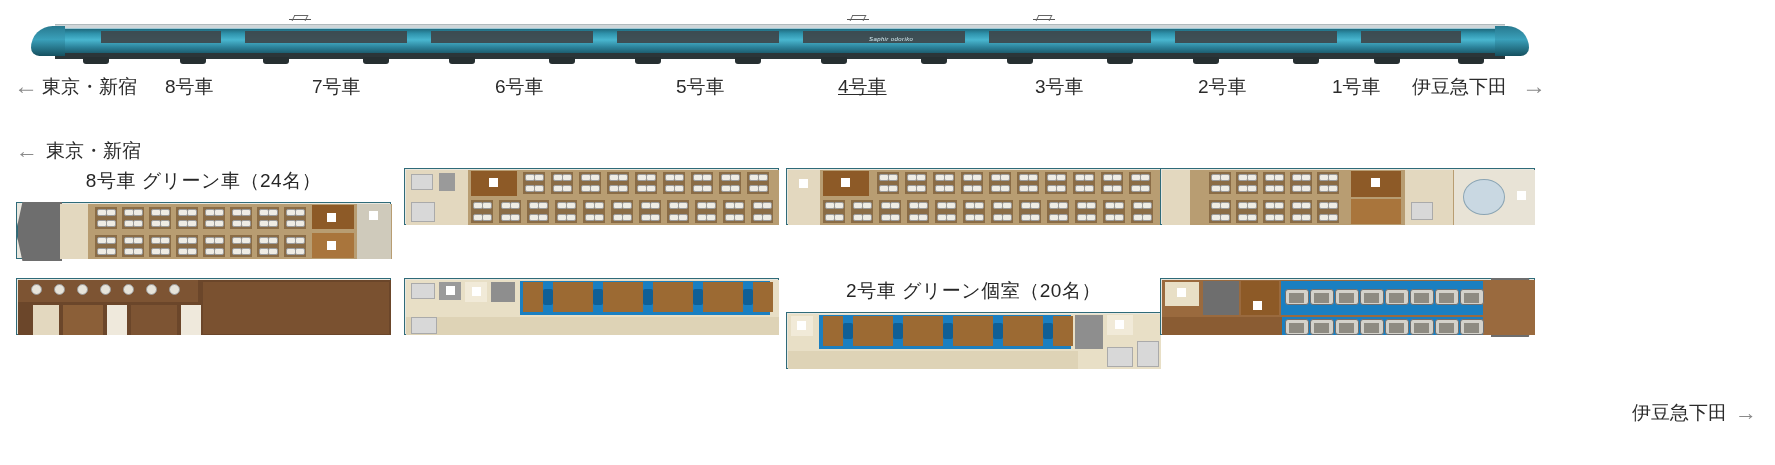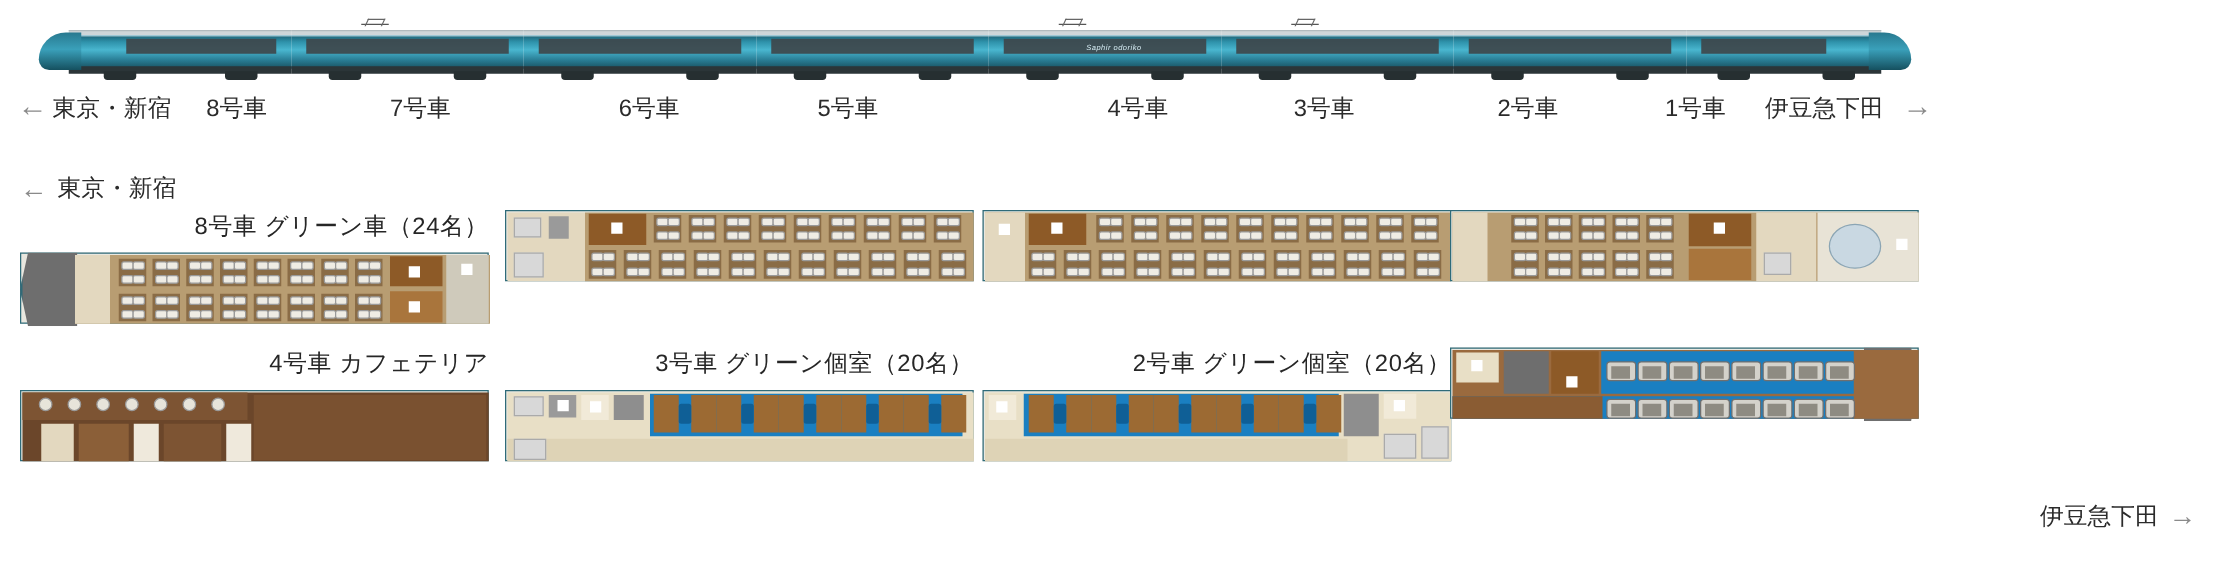--- a/index.html
+++ b/index.html
@@ -51,21 +51,21 @@
   
   .dir-note{position:absolute;left:16px;top:138px;font-size:19px;color:#2b2b2b;white-space:nowrap;}
   .dir-note .ar{color:#8a8a8a;font-size:22px;margin-right:8px;vertical-align:-1px;}
 
   .foot-note{position:absolute;right:18px;top:400px;font-size:19px;color:#2b2b2b;white-space:nowrap;}
   .foot-note .ar{color:#8a8a8a;font-size:22px;margin-left:8px;vertical-align:-1px;}
 
   
   .plans{position:absolute;left:0;top:168px;width:1775px;height:220px;}
   .plan{position:absolute;width:375px;}
-  .plan-title{font-size:19px;text-align:right;color:#262626;white-space:nowrap;margin:0 0 8px 0;letter-spacing:.5px;}
+  .plan-title{font-size:19px;text-align:center;color:#262626;white-space:nowrap;margin:0 0 8px 0;letter-spacing:.5px;}
   .plan-body{position:relative;height:57px;width:375px;}
 
   .hull{
     position:absolute;left:0;top:0;width:375px;height:57px;
     background:#e9e7df;
     border:1px solid #2f6b79;
     box-sizing:border-box;
   }
   .floor-wood{position:absolute;background:#b89d72;}
   .floor-cream{position:absolute;background:#e6ddc8;}
@@ -181,22 +181,22 @@
       </div>
   </div>
 
   <div class="elev-labels">
     <span class="arrow-l" style="left:14px;">←</span>
     <span class="elev-label" style="left:42px;">東京・新宿</span>
 
     <span class="elev-label" style="left:165px;">8号車</span>
     <span class="elev-label" style="left:312px;">7号車</span>
     <span class="elev-label" style="left:495px;">6号車</span>
-    <span class="elev-label" style="left:654px;">5号車</span>
-    <span class="elev-label" style="left:886px;">4号車</span>
+    <span class="elev-label" style="left:676px;">5号車</span>
+    <span class="elev-label" style="left:838px;text-decoration:underline;">4号車</span>
     <span class="elev-label" style="left:1035px;">3号車</span>
     <span class="elev-label" style="left:1198px;">2号車</span>
     <span class="elev-label" style="left:1332px;">1号車</span>
 
     <span class="elev-label" style="left:1412px;">伊豆急下田</span>
     <span class="arrow-r" style="left:1522px;">→</span>
   </div>
 
   <div class="dir-note">
     <span class="ar">←</span><span>東京・新宿</span>
@@ -666,21 +666,20 @@
             <div class="floor-cream" style="left:244px;top:1px;width:48px;height:55px;background:#e3d8bf;"></div>
             <div class="wc" style="left:250px;top:33px;width:22px;height:18px;"></div>
             <div class="floor-cream" style="left:293px;top:1px;width:81px;height:55px;background:#e8e3d6;"></div>
             <div class="lounge" style="left:302px;top:10px;width:40px;height:34px;background:#c9d8e2;border:1px solid #8ba5b4;"></div>
             <div class="vest-dot" style="left:356px;top:22px;"></div>
           </div>
         </div>
     </div>
 
     <div class="plan" style="left:16px;top:110px;">
-      <div class="plan-title">4号車 カフェテリア</div>
       <div class="plan-body" id="p4">
           <div class="hull">
             <div class="counter" style="left:1px;top:1px;width:373px;height:55px;background:#6b462a;"></div>
             <div class="counter2" style="left:1px;top:1px;width:180px;height:22px;background:#7d5433;"></div>
             <div class="stool" style="left:14px;top:5px;"></div>
             <div class="stool" style="left:37px;top:5px;"></div>
             <div class="stool" style="left:60px;top:5px;"></div>
             <div class="stool" style="left:83px;top:5px;"></div>
             <div class="stool" style="left:106px;top:5px;"></div>
             <div class="stool" style="left:129px;top:5px;"></div>
@@ -689,21 +688,20 @@
             <div class="counter2" style="left:46px;top:26px;width:40px;height:30px;background:#8b5f38;"></div>
             <div class="floor-cream" style="left:90px;top:26px;width:20px;height:30px;background:#efe9dc;"></div>
             <div class="counter2" style="left:114px;top:26px;width:46px;height:30px;background:#7d5433;"></div>
             <div class="floor-cream" style="left:164px;top:26px;width:20px;height:30px;background:#efe9dc;"></div>
             <div class="counter2" style="left:186px;top:3px;width:186px;height:52px;background:#7a5130;"></div>
           </div>
         </div>
     </div>
 
     <div class="plan" style="left:404px;top:110px;">
-      <div class="plan-title">3号車 グリーン個室（20名）</div>
       <div class="plan-body" id="p3">
           <div class="hull">
             <div class="floor-cream" style="left:1px;top:1px;width:373px;height:55px;background:#e8dfc6;"></div>
             <div class="wc" style="left:6px;top:4px;width:24px;height:16px;"></div>
             <div class="vest" style="left:34px;top:3px;width:22px;height:18px;background:#9a9a9a;"></div>
             <div class="vest-dot" style="left:41px;top:7px;"></div>
             <div class="floor-cream" style="left:60px;top:3px;width:22px;height:20px;background:#f1ead8;"></div>
             <div class="vest-dot" style="left:67px;top:8px;"></div>
             <div class="vest" style="left:86px;top:3px;width:24px;height:20px;background:#8e8e8e;"></div>
             <div class="bluefloor" style="left:115px;top:2px;width:250px;height:34px;background:#1a7fc1;"></div>

